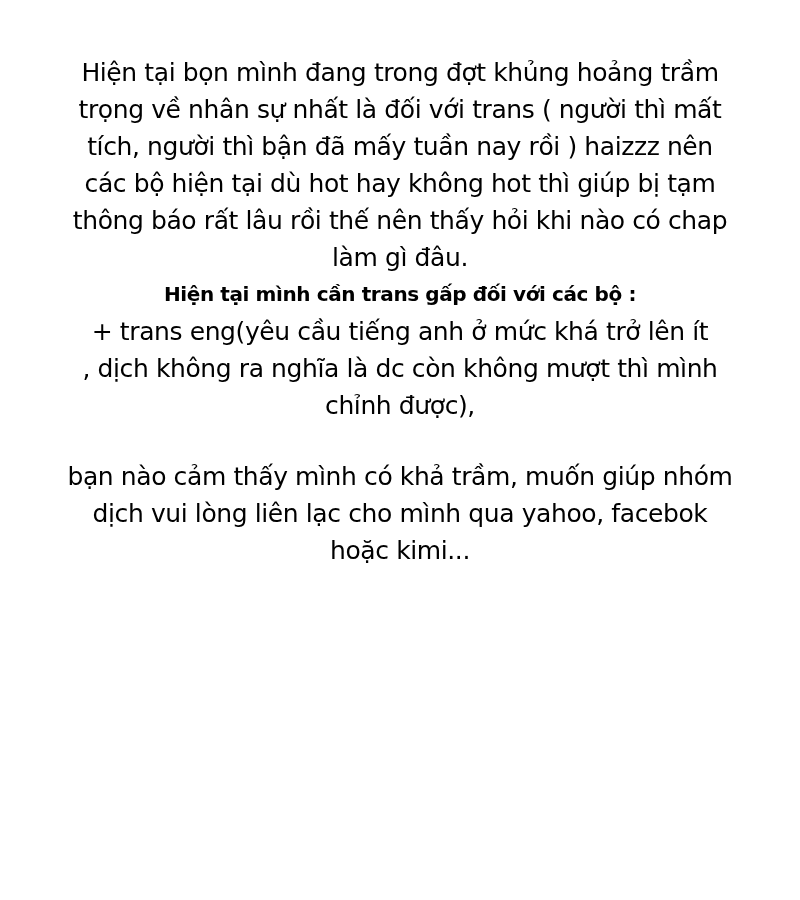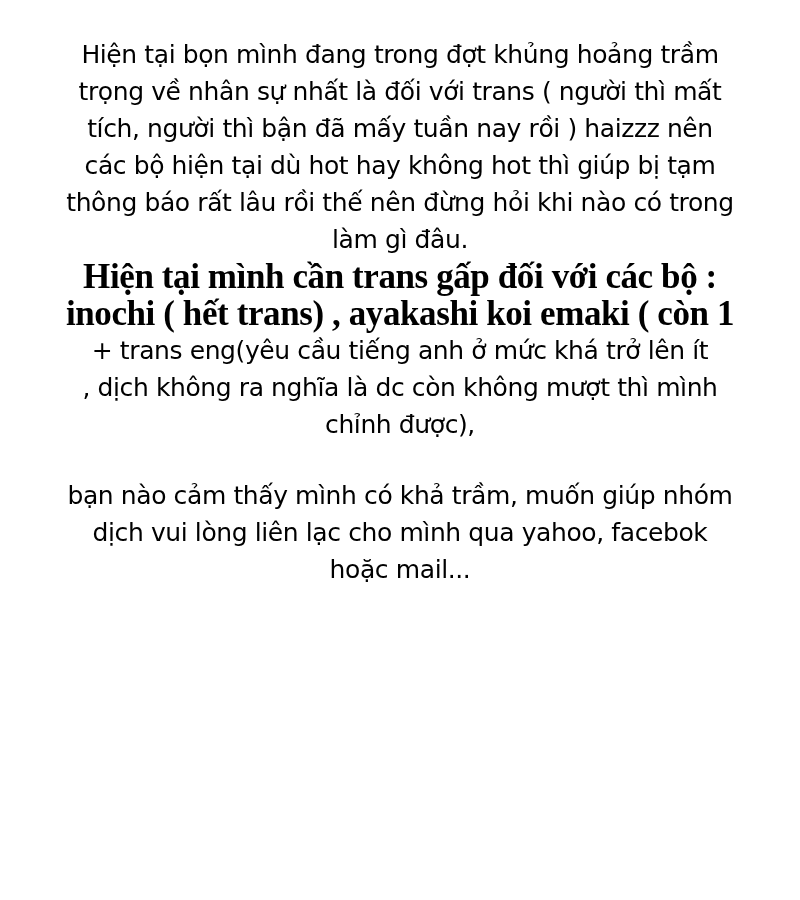--- a/index.html
+++ b/index.html
@@ -10,67 +10,66 @@
   .page {
     position: relative;
     width: 800px;
     height: 900px;
     background: #ffffff;
     overflow: hidden;
     font-family: "DejaVu Sans", sans-serif;
     color: #000000;
   }
   .announcement {
-    padding-top: 36px;
+    padding-top: 26px;
     text-align: center;
+    margin-top: 28px;
   }
   .para {
     margin: 0;
   }
   .line {
     font-size: 25px;
     line-height: 37px;
     letter-spacing: -0.4px;
     white-space: nowrap;
   }
   .para.bold .line {
     font-weight: 700;
-    font-size: 35px;
-    font-family: Liberation Serif, serif;
+    font-size: 20px;
   }
   .para.contact {
     margin-top: 34px;
   }
 </style>
 </head>
 <body>
 
 <div class="page">
   <div class="announcement">
 
     <div class="para">
       <div class="line">Hiện tại bọn mình đang trong đợt khủng hoảng trầm</div>
       <div class="line">trọng về nhân sự nhất là đối với trans ( người thì mất</div>
       <div class="line">tích, người thì bận đã mấy tuần nay rồi ) haizzz nên</div>
       <div class="line">các bộ hiện tại dù hot hay không hot thì giúp bị tạm</div>
-      <div class="line">thông báo rất lâu rồi thế nên đừng hỏi khi nào có trong</div>
+      <div class="line">thông báo rất lâu rồi thế nên thấy hỏi khi nào có chap</div>
       <div class="line">làm gì đâu.</div>
     </div>
 
     <div class="para bold">
       <div class="line">Hiện tại mình cần trans gấp đối với các bộ :</div>
-      <div class="line">inochi ( hết trans) , ayakashi koi emaki ( còn 1</div>
     </div>
 
     <div class="para">
       <div class="line">+ trans eng(yêu cầu tiếng anh ở mức khá trở lên ít</div>
       <div class="line">, dịch không ra nghĩa là dc còn không mượt thì mình</div>
       <div class="line">chỉnh được),</div>
     </div>
 
     <div class="para contact">
       <div class="line">bạn nào cảm thấy mình có khả trầm, muốn giúp nhóm</div>
       <div class="line">dịch vui lòng liên lạc cho mình qua yahoo, facebok</div>
-      <div class="line">hoặc mail...</div>
+      <div class="line">hoặc kimi...</div>
     </div>
 
   </div>
 </div>
 
 </body></html>

